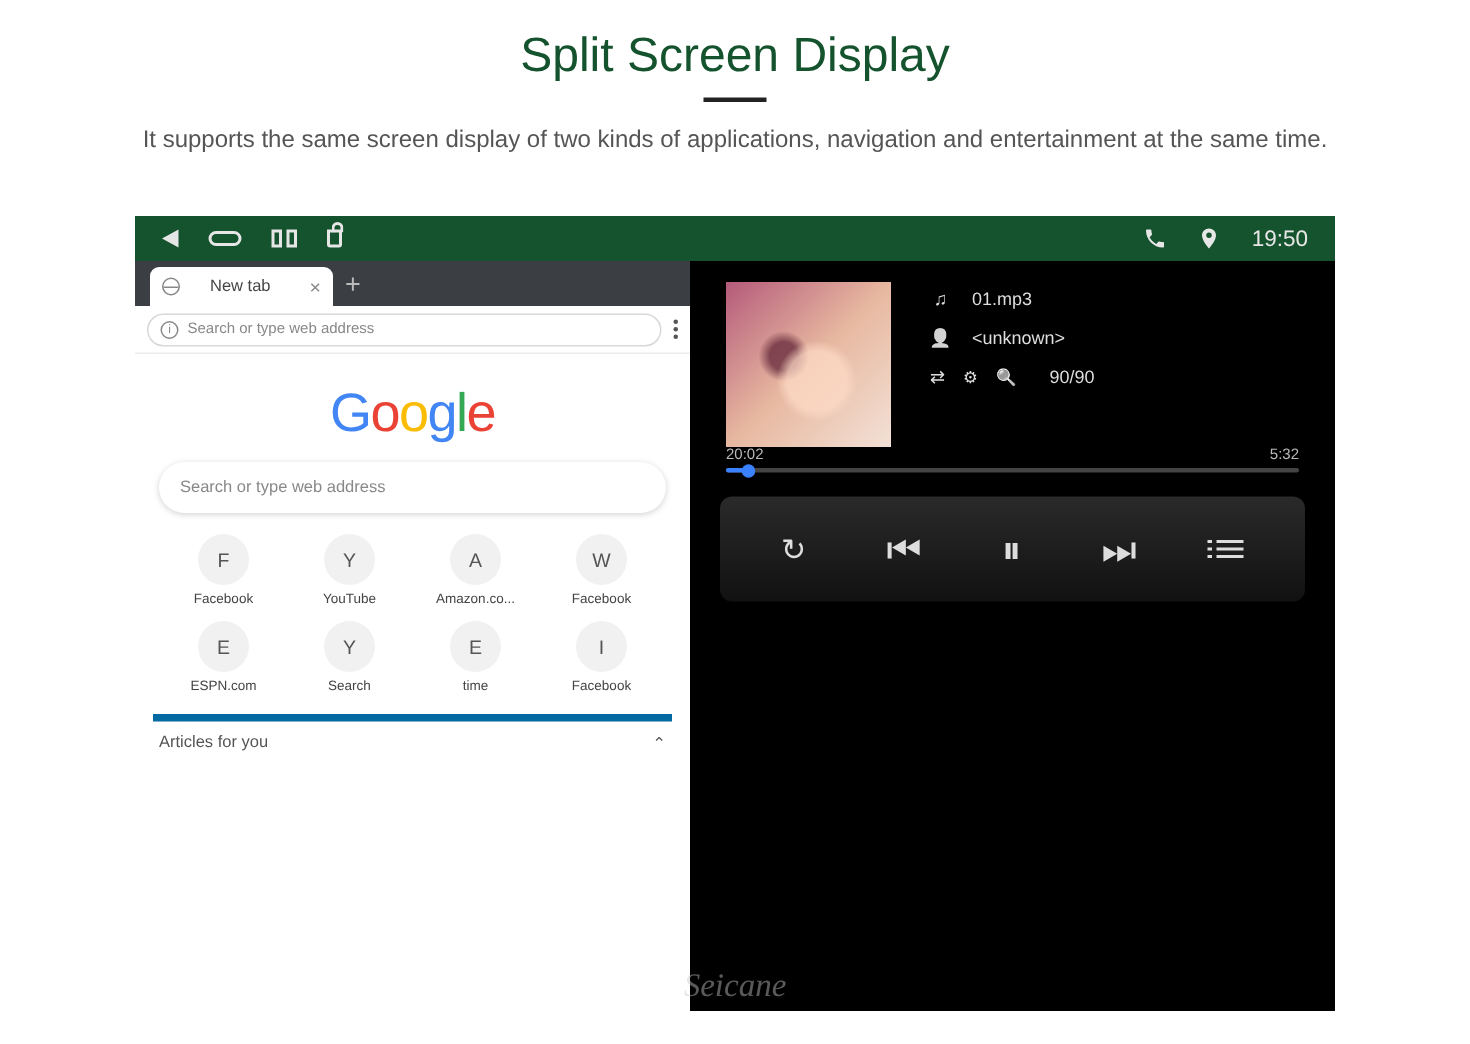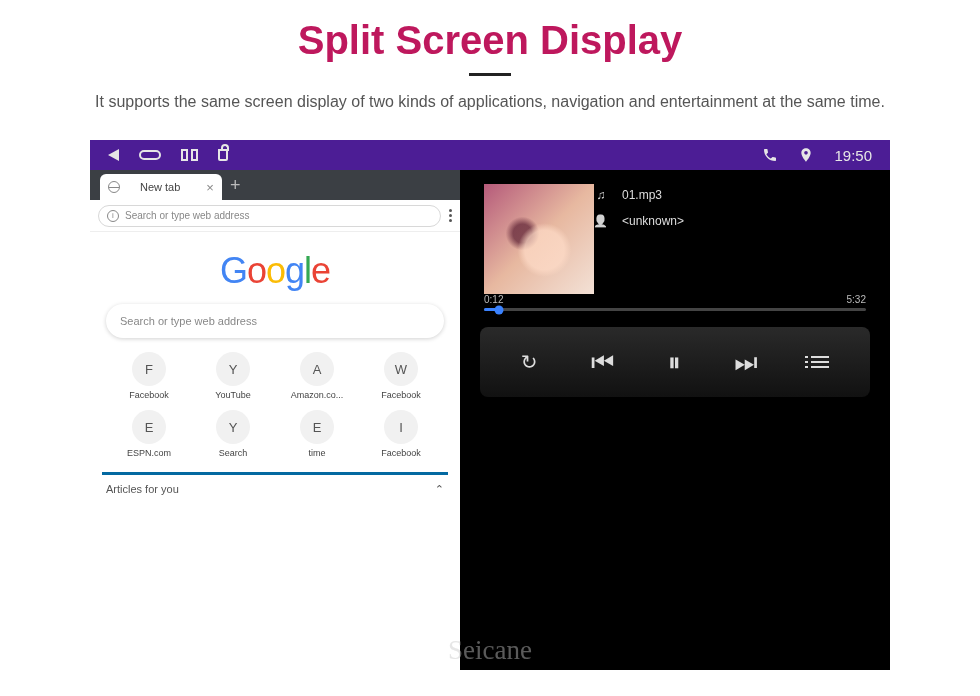--- a/index.html
+++ b/index.html
@@ -1,21 +1,21 @@
 <!DOCTYPE html>
 <html><head>
 <meta charset="utf-8">
 <style>
 *{margin:0;padding:0;box-sizing:border-box;font-family:Arial,Helvetica,sans-serif}
 body{width:980px;height:696px;background:#fff;overflow:hidden}
 .header{text-align:center;padding:18px 40px 14px}
-.title{font-size:40px;font-weight:700;color:#be185d}
+.title{font-size:32px;font-weight:400;color:#14532d}
 .rule{width:42px;height:3px;background:#222;margin:10px auto 14px}
-.subtitle{font-size:16px;color:#555;line-height:1.5;max-width:860px;margin:0 auto}
-.device{width:800px;height:530px;margin:12px auto 0;background:#4c1d95;position:relative;overflow:hidden}
+.subtitle{font-size:16px;color:#555;line-height:1.5;max-width:860px;margin:12px auto}
+.device{width:800px;height:530px;margin:12px auto 0;background:#14532d;position:relative;overflow:hidden}
 .sysbar{height:30px;display:flex;align-items:center;justify-content:space-between;padding:0 18px;color:#e6e6e6}
 .sysleft,.sysright{display:flex;align-items:center;gap:20px}
 .sysicon{display:inline-flex;align-items:center;justify-content:center}
 .triangle-back{width:0;height:0;border-top:6px solid transparent;border-bottom:6px solid transparent;border-right:11px solid #e6e6e6}
 .pill{width:22px;height:10px;border:2px solid #e6e6e6;border-radius:6px}
 .split-ic{display:flex;gap:3px}
 .split-ic i{width:7px;height:12px;border:2px solid #e6e6e6}
 .lock{width:10px;height:12px;border:2px solid #e6e6e6;border-radius:0 0 2px 2px;position:relative}
 .lock::before{content:"";position:absolute;top:-7px;left:1px;width:4px;height:5px;border:2px solid #e6e6e6;border-bottom:none;border-radius:4px 4px 0 0}
 .phone-ic svg,.pin-ic svg{width:16px;height:16px;fill:#e6e6e6}
@@ -34,23 +34,23 @@
 .dots{display:flex;flex-direction:column;gap:2px}
 .dots i{width:3px;height:3px;background:#555;border-radius:50%}
 .gbody{flex:1;overflow:hidden;padding:10px 12px 0;text-align:center}
 .glogo{font-size:36px;font-weight:500;margin:8px 0 12px;letter-spacing:-1px}
 .glogo span:nth-child(1){color:#4285F4}.glogo span:nth-child(2){color:#EA4335}.glogo span:nth-child(3){color:#FBBC05}.glogo span:nth-child(4){color:#4285F4}.glogo span:nth-child(5){color:#34A853}.glogo span:nth-child(6){color:#EA4335}
 .gsearch{height:34px;background:#fff;border-radius:17px;box-shadow:0 1px 4px rgba(0,0,0,.18);display:flex;align-items:center;padding:0 14px;font-size:11px;color:#888;margin:0 4px 14px}
 .icons-grid{display:grid;grid-template-columns:repeat(4,1fr);gap:10px 2px;padding:0 6px}
 .site{display:flex;flex-direction:column;align-items:center;gap:4px}
 .site-ic{width:34px;height:34px;border-radius:50%;background:#f1f1f1;display:flex;align-items:center;justify-content:center;font-size:13px;color:#555;font-weight:500}
 .site-lbl{font-size:9px;color:#444}
-.articles{margin-top:14px;text-align:left;font-size:11px;color:#555;border-top:3px solid #0369a1;padding:8px 4px 0;display:flex;justify-content:space-between}
+.articles{margin-top:14px;text-align:left;font-size:11px;color:#555;border-top:5px solid #0369a1;padding:8px 4px 0;display:flex;justify-content:space-between}
 .player{flex:1;background:#000;padding:14px 20px 0;display:flex;flex-direction:column;color:#ddd;position:relative}
-.meta{display:flex;gap:0;margin-left:4px}
+.meta{display:flex;gap:26px;margin-left:4px}
 .albumart{width:110px;height:110px;background:linear-gradient(135deg,#b55a7a,#e7b8a0,#f3e1d6);position:relative;overflow:hidden}
 .albumart::after{content:"";position:absolute;inset:0;background:radial-gradient(circle at 55% 60%,rgba(255,220,200,.7) 0 22%,transparent 30%),radial-gradient(circle at 35% 45%,rgba(90,30,50,.7) 0 10%,transparent 18%)}
 .metarows{flex:1;display:flex;flex-direction:column;gap:12px;font-size:12px;padding-top:4px}
 .metarow{display:flex;align-items:center;gap:14px}
 .mi{width:14px;display:inline-flex;justify-content:center}
 .note::before{content:"♫"}
 .person::before{content:"👤";filter:grayscale(1) brightness(2)}
 .controls-line{display:flex;align-items:center;gap:12px;font-size:12px}
 .shuffle::before{content:"⇄"}
 .sliders::before{content:"⚙";font-size:11px}
@@ -60,21 +60,21 @@
 .times{display:flex;justify-content:space-between;font-size:10px;color:#bbb;margin-bottom:3px}
 .track{height:3px;background:#444;border-radius:2px;position:relative}
 .played{height:100%;width:4%;background:#3a82ff;border-radius:2px}
 .knob{position:absolute;left:4%;top:50%;width:9px;height:9px;background:#3a82ff;border-radius:50%;transform:translate(-50%,-50%)}
 .btnbar{margin-top:16px;height:70px;background:linear-gradient(#2a2a2a,#111);border-radius:8px;display:flex;align-items:center;justify-content:space-around;padding:0 14px}
 .pbtn{color:#ddd;font-size:20px;display:inline-flex}
 .pbtn.big{font-size:26px}
 .pmenu{display:flex;flex-direction:column;gap:3px}
 .pmenu i{width:18px;height:2px;background:#ddd;position:relative}
 .pmenu i::before{content:"";position:absolute;left:-6px;top:0;width:3px;height:2px;background:#ddd}
-.watermark{position:absolute;bottom:4px;left:50%;transform:translateX(-50%);font-size:27px;color:rgba(200,200,200,.45);font-family:"Times New Roman",serif;pointer-events:none}
+.watermark{position:absolute;bottom:4px;left:50%;transform:translateX(-50%);font-size:22px;font-style:italic;color:rgba(200,200,200,.45);font-family:"Times New Roman",serif;pointer-events:none}
 </style>
 </head>
 <body>
 
 <div class="header">
   <div class="title">Split Screen Display</div>
   <div class="rule"></div>
   <div class="subtitle">It supports the same screen display of two kinds of applications, navigation and entertainment at the same time.</div>
 </div>
 
@@ -187,25 +187,31 @@
         <div class="albumart"></div>
         <div class="metarows">
           <div class="metarow">
               <span class="mi note"></span>
               <span>01.mp3</span>
             </div>
           <div class="metarow">
               <span class="mi person"></span>
               <span>&lt;unknown&gt;</span>
             </div>
+          <div class="controls-line">
+            <span class="shuffle"></span>
+            <span class="sliders"></span>
+            <span class="mag"></span>
+            <span style="margin-left:10px">90/90</span>
+          </div>
         </div>
       </div>
       <div class="progress">
         <div class="times">
-          <span>0:12</span>
+          <span>20:02</span>
           <span>5:32</span>
         </div>
         <div class="track">
             <div class="played"></div>
             <div class="knob"></div>
           </div>
       </div>
       <div class="btnbar">
         <span class="pbtn">↻</span>
         <span class="pbtn big">⏮</span>

